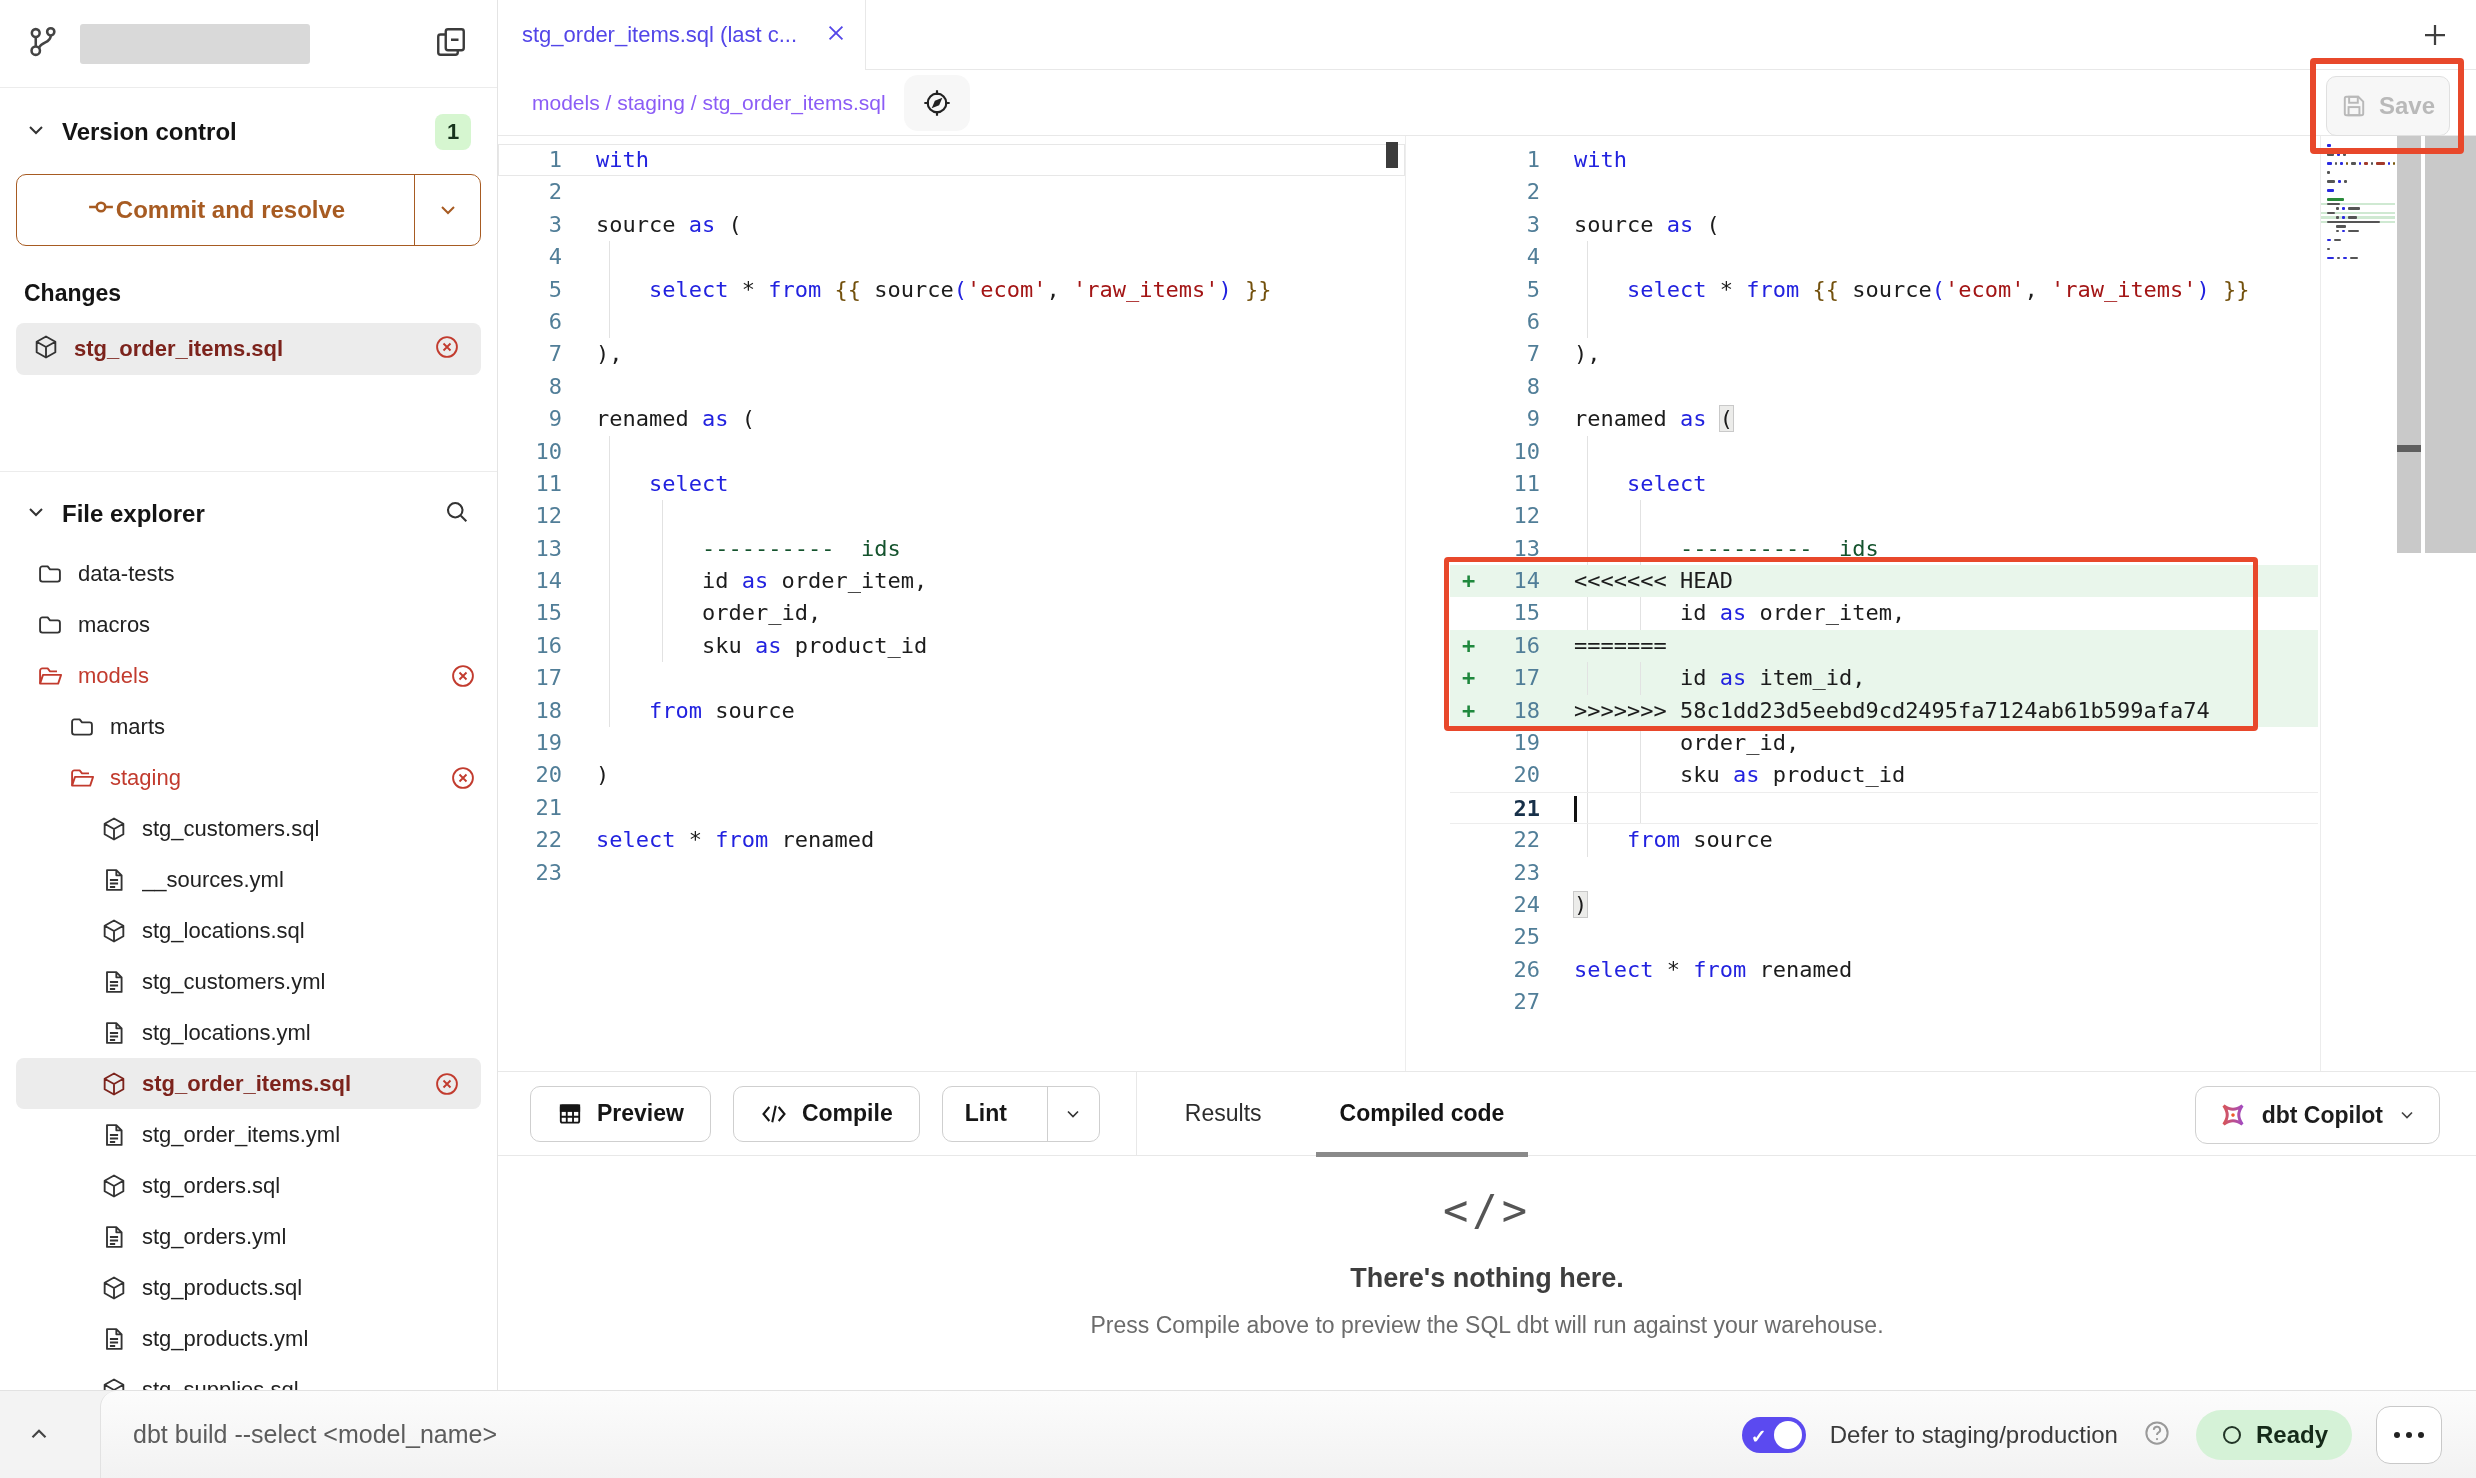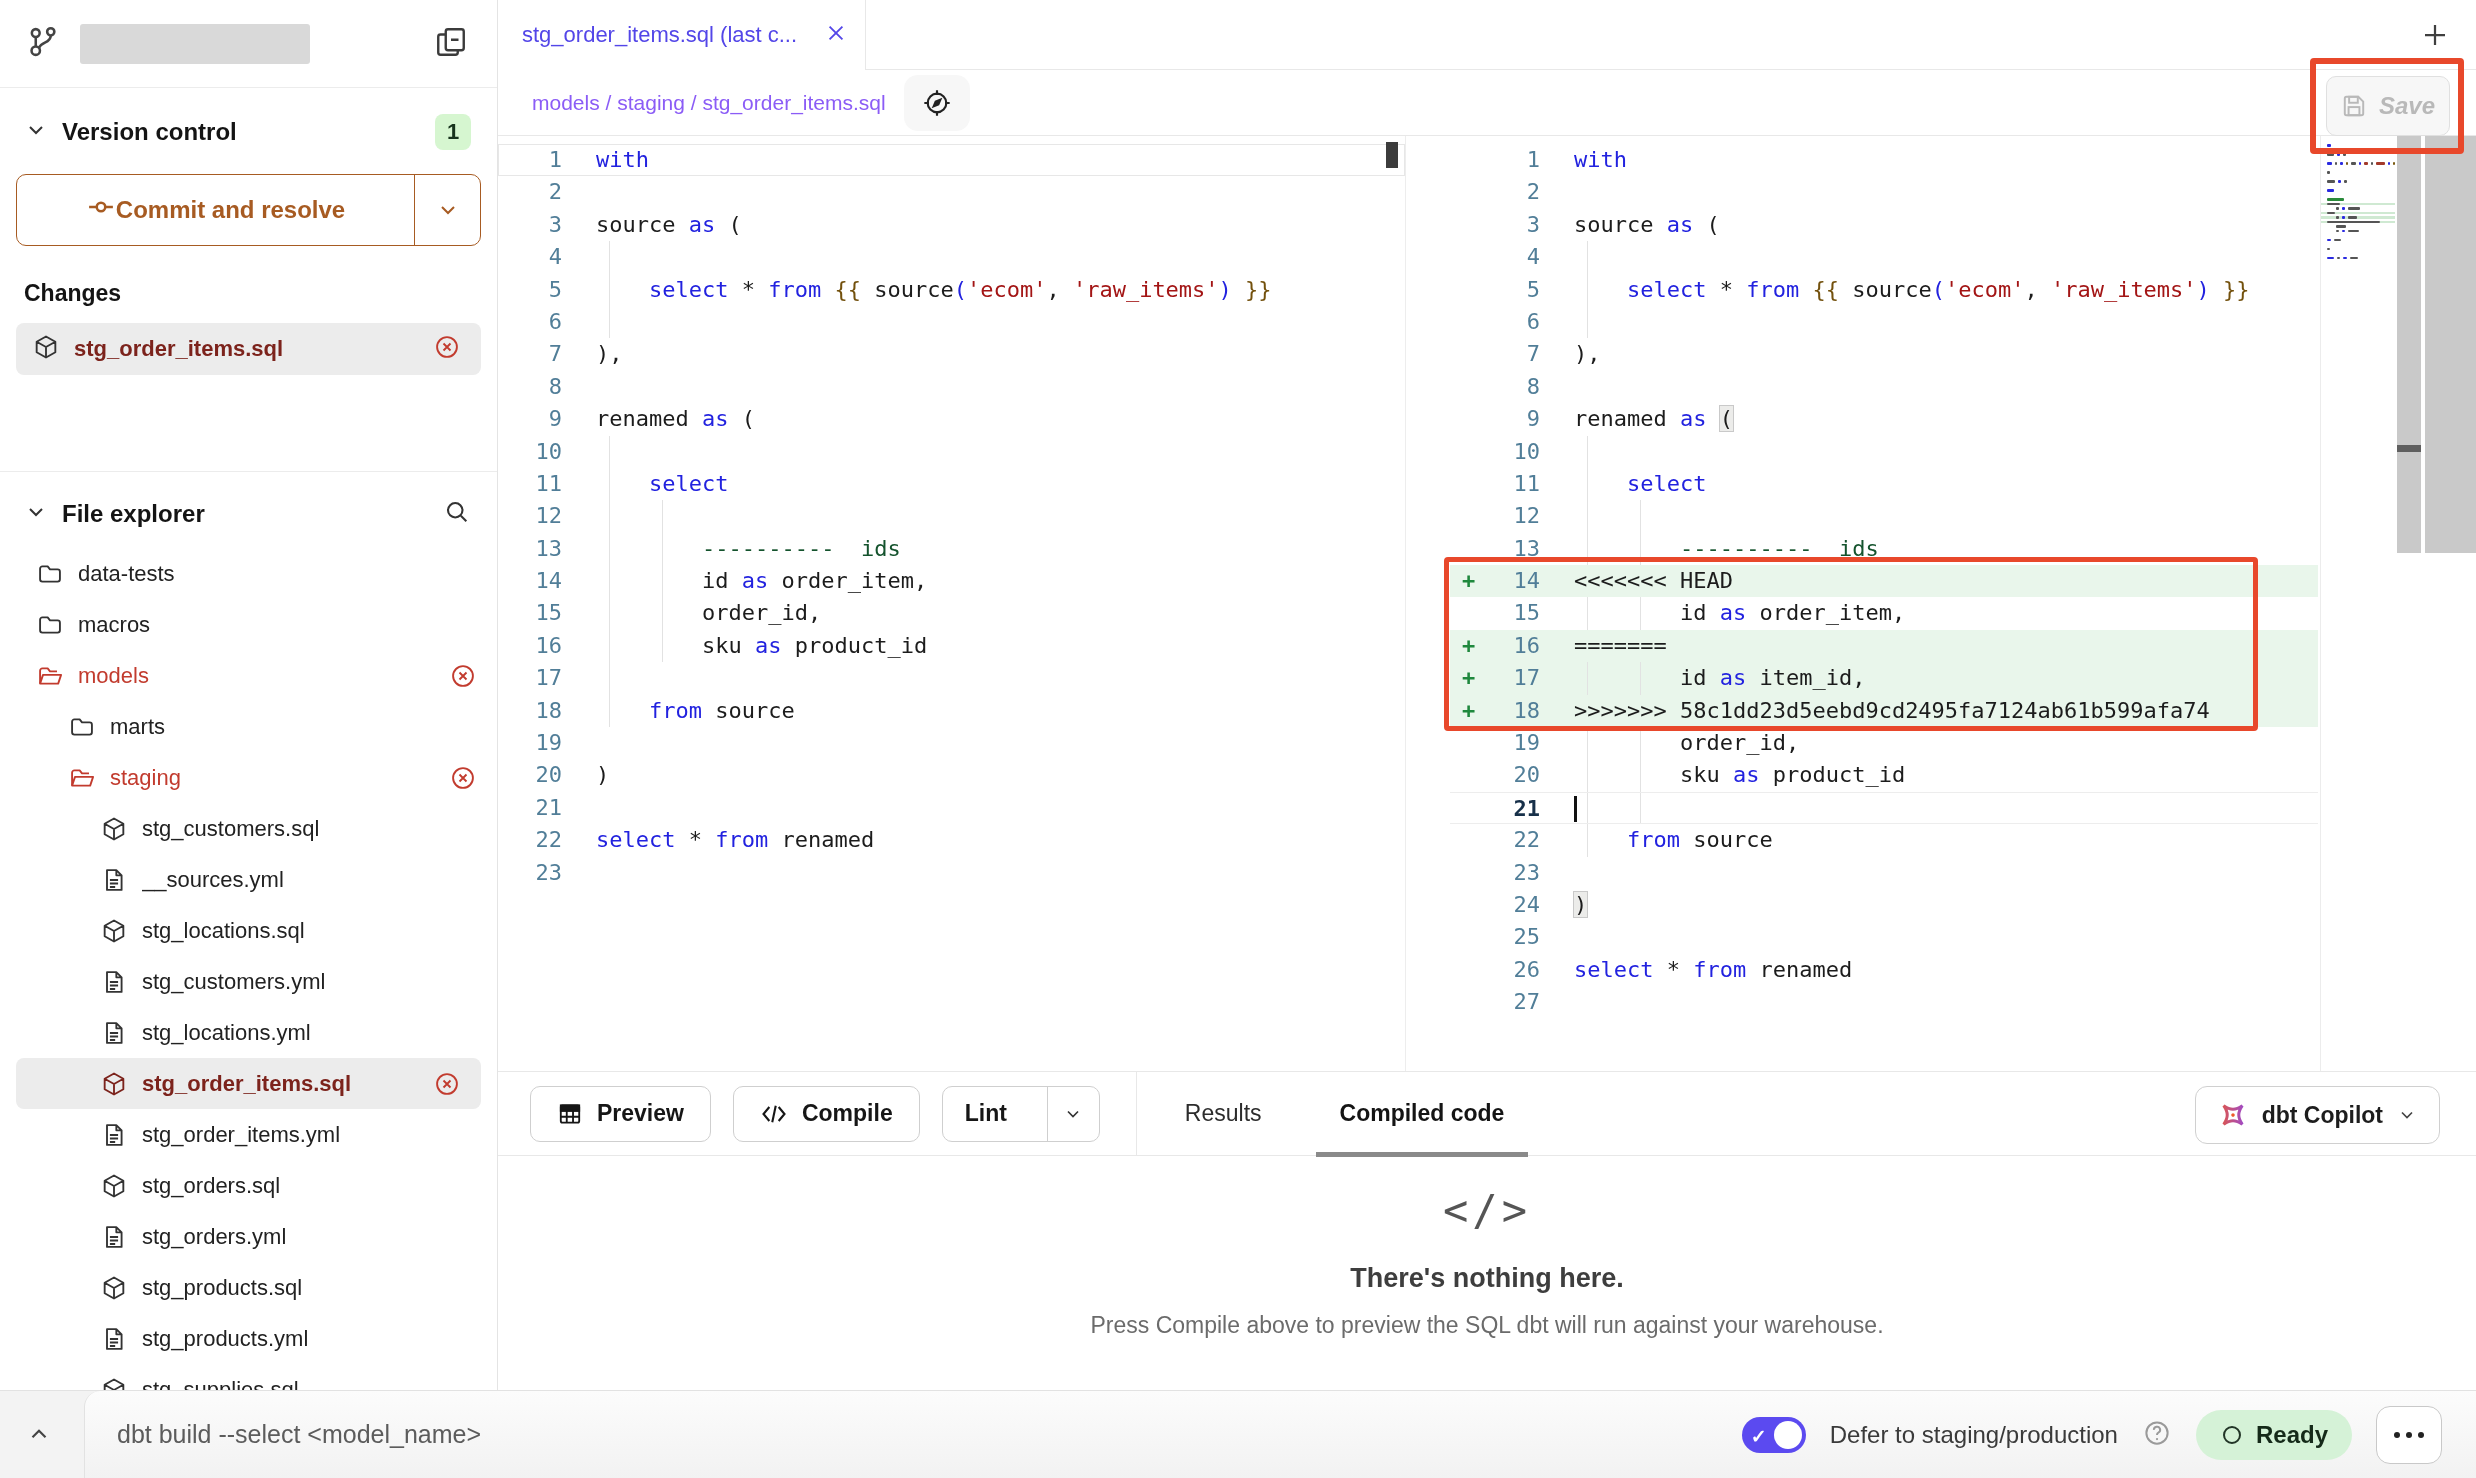--- a/index.html
+++ b/index.html
@@ -66,21 +66,21 @@
   .mm-row.band { background:#cfe9d2; margin-left:0; padding-left:6px; }
   .mm-seg { height:2.5px; border-radius:1px; }
   .trackA { position:absolute; left:1899px; top:0; width:24px; height:417px; background:#c9c9c9; }
   .trackA .thumb { position:absolute; left:0; top:309px; width:100%; height:7px; background:#5f5f5f; }
   .trackB { position:absolute; left:1925px; top:0; width:53px; height:417px; background:#c9c9c9; border-left:2px solid #fff; }
 
   
   .anno { position:absolute; border:6px solid #e8482b; border-radius:4px; pointer-events:none; z-index:50; }
   .anno-save { left:2310px; top:58px; width:154px; height:96px; }
   .anno-conflict { border-width:5px; }
-  .save-btn { position:absolute; left:2326px; top:76px; width:124px; height:60px; background:#f7f7f7; border:1px solid #e0e0e0; border-radius:10px; display:flex; align-items:center; justify-content:center; gap:12px; color:#b9b9b9; font-size:24px; font-weight:600; z-index:40;font-style:italic; }
+  .save-btn { position:absolute; left:2326px; top:76px; width:124px; height:60px; background:#f7f7f7; border:1px solid #e0e0e0; border-radius:10px; display:flex; align-items:center; justify-content:center; gap:12px; color:#b9b9b9; font-size:24px; font-weight:600; z-index:40; }
 
   
   .bottom { position:absolute; left:0; top:1071px; right:0; height:319px; background:#fff; }
   .toolbar { height:85px; border-top:1px solid #e8e8e8; border-bottom:1px solid #e8e8e8; display:flex; align-items:center; padding-left:32px; position:relative; }
   .tb-btn { height:56px; border:1px solid #cfcfcf; border-radius:10px; background:#fff; display:flex; align-items:center; gap:14px; padding:0 26px; font-size:23px; color:#161616; font-weight:600; margin-right:22px; cursor:pointer; }
   .tb-split { padding:0;gap:18px; }
   .tb-split .seg1 { padding:0 22px; display:flex; align-items:center; height:100%; }
   .tb-split .seg2 { width:52px; height:100%; border-left:1px solid #cfcfcf; display:flex; align-items:center; justify-content:center; }
   .tb-divider { width:1px; height:85px; background:#e8e8e8; margin:0 0 0 14px; }
   .panel-tab { height:85px; display:flex; align-items:center; padding:0 30px; font-size:23px; color:#2c2c2c; position:relative; cursor:pointer; margin-left:18px; }
@@ -88,21 +88,21 @@
   .panel-tab.active::after { content:""; position:absolute; left:6px; right:6px; bottom:-1px; height:5px; background:#8a8a8a; }
   .copilot { position:absolute; right:36px; top:14px; height:58px; border:1px solid #d0d0d0; border-radius:12px; background:#fff; display:flex; align-items:center; gap:14px; padding:0 22px; font-size:23px; font-weight:700; color:#1d1d1d; cursor:pointer; }
   .empty { position:absolute; left:0; right:0; top:115px; text-align:center; }
   .empty .glyph { font-family:"DejaVu Sans Mono",monospace; font-size:42px; color:#555; letter-spacing:4px; }
   .empty .t { font-size:27px; font-weight:700; color:#3e3e3e; margin-top:28px; }
   .empty .s { font-size:23px; color:#6b6b6b; margin-top:18px; }
 
   
   .statusbar { position:absolute; left:0; top:1390px; right:0; height:88px; background:#f3f3f3; border-top:1px solid #e2e2e2; }
   .sb-caret { position:absolute; left:26px; top:30px; }
-  .cmd-panel { position:absolute; left:84px; top:0; right:0; height:100%; background:linear-gradient(180deg,#fcfcfc,#f2f2f2); border-left:1px solid #e2e2e2; border-top-left-radius:16px; display:flex; align-items:center; }
+  .cmd-panel { position:absolute; left:100px; top:0; right:0; height:100%; background:linear-gradient(180deg,#fcfcfc,#f2f2f2); border-left:1px solid #e2e2e2; border-top-left-radius:16px; display:flex; align-items:center; }
   .cmd-text { font-size:25px; color:#5c5c5c; margin-left:32px; flex:1; }
   .sb-right { display:flex; align-items:center; gap:24px; margin-right:34px; }
   .toggle { width:64px; height:36px; border-radius:18px; background:#5b4af0; position:relative; flex:none; cursor:pointer; }
   .toggle .knob { position:absolute; right:4px; top:4px; width:28px; height:28px; border-radius:50%; background:#fff; }
   .toggle .chk { position:absolute; left:9px; top:8px; color:#fff; font-size:19px; font-weight:700; }
   .defer-label { font-size:24px; color:#3a3a3a; }
   .ready-pill { height:50px; background:#d5f2d7; border-radius:26px; display:flex; align-items:center; gap:12px; padding:0 24px; font-size:24px; font-weight:600; color:#152a19; }
   .dots-btn { width:66px; height:58px; border:1px solid #c9c9c9; border-radius:14px; background:#fff; display:flex; align-items:center; justify-content:center; gap:6px; cursor:pointer; }
   .dot { width:6px; height:6px; border-radius:50%; background:#222; }
 </style>

